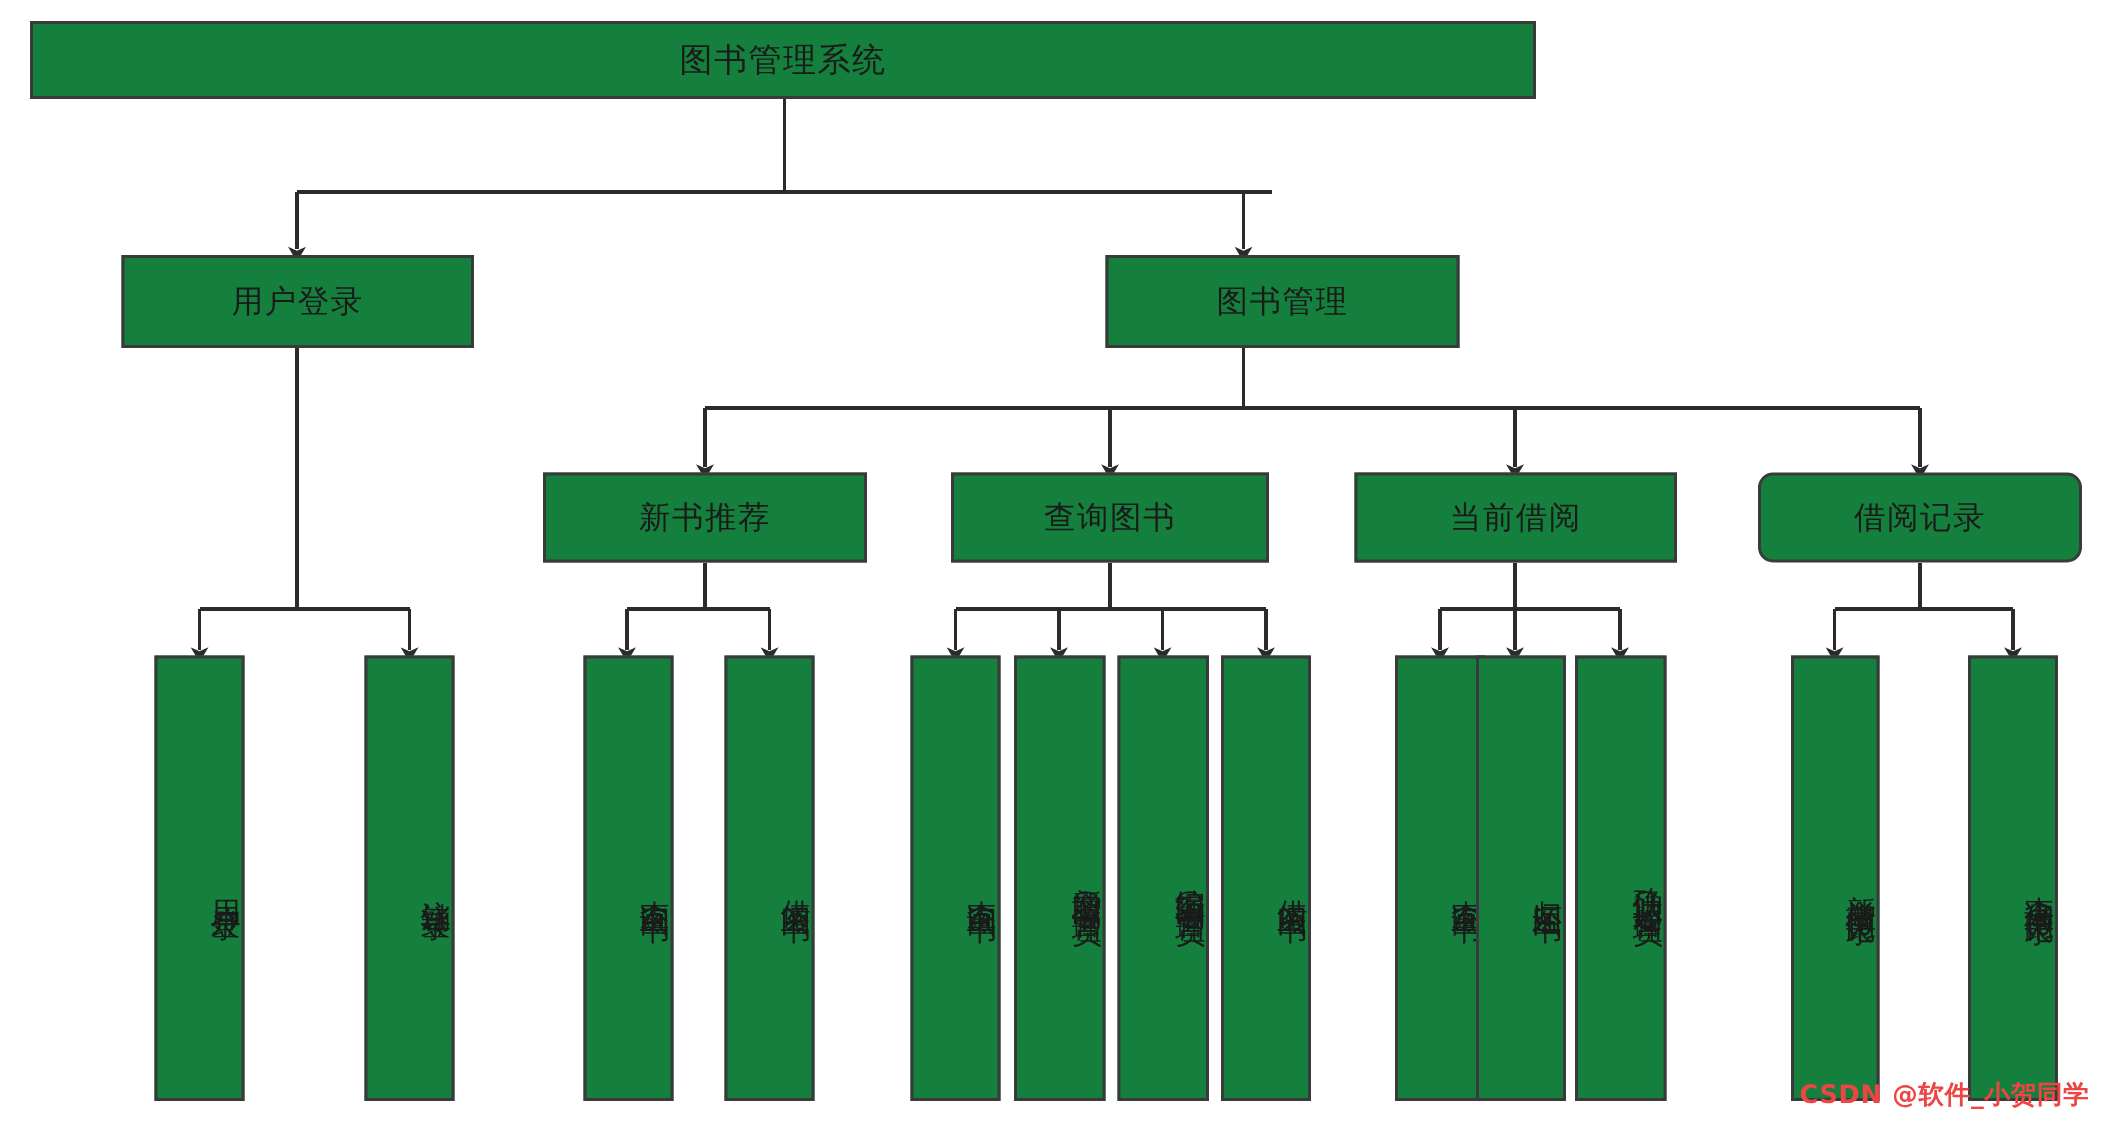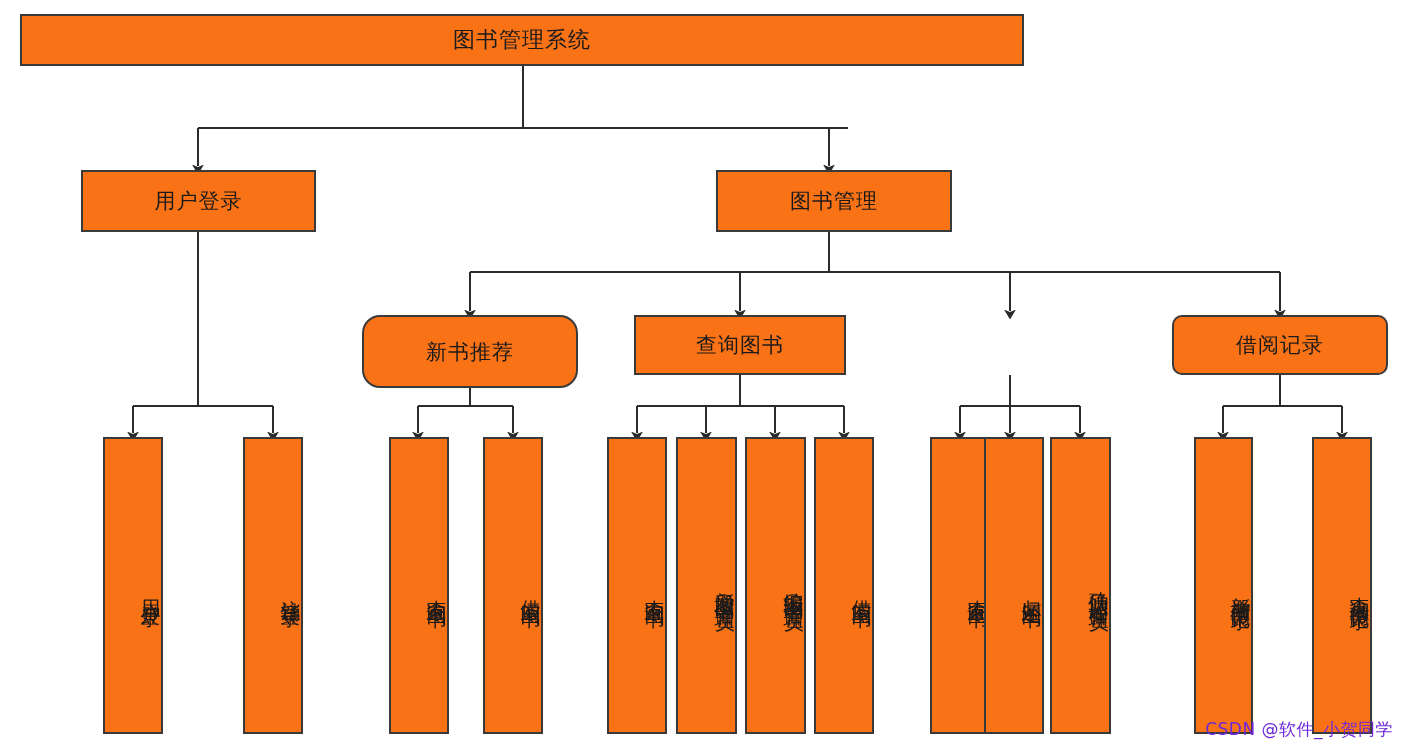--- a/index.html
+++ b/index.html
@@ -21,21 +21,21 @@
     position: absolute;
     left: 0;
     top: 0;
     width: 1405px;
     height: 747px;
     pointer-events: none;
   }
   .node {
     position: absolute;
     box-sizing: border-box;
-    background: #f97316;
+    background: #15803d;
     border: 2px solid #3a3a3a;
     display: flex;
     align-items: center;
     justify-content: center;
     color: #1a1a1a;
   }
   .node.h {
     font-size: 21px;
     letter-spacing: 1px;
   }
@@ -53,24 +53,25 @@
     display: block;
   }
   .node.root {
     font-size: 22px;
   }
   #watermark {
     position: absolute;
     right: 12px;
     bottom: 6px;
     font-size: 17px;
-    color: #6d28d9;
+    color: #ef4444;
     letter-spacing: 0.5px;
     white-space: nowrap;
     user-select: none;
+    font-weight: bold;
   }
 </style>
 </head>
 <body>
 
 <div id="canvas">
 
   <svg id="wires" viewBox="0 0 1405 747" xmlns="http://www.w3.org/2000/svg">
     <defs>
       <marker id="arrow" markerWidth="10" markerHeight="12" refX="1.5" refY="6" orient="auto" markerUnits="userSpaceOnUse">
@@ -123,29 +124,32 @@
     </g>
   </svg>
 
   <div class="node h root" style="left:20px; top:14px; width:1004px; height:52px;">
     <span class="lbl">图书管理系统</span>
   </div>
 
   <div class="node h" style="left:81px; top:170px; width:235px; height:62px;">
     <span class="lbl">用户登录</span>
   </div>
-  <div class="node h" style="left:716px; top:170px; width:236px; height:62px;">
+  <div class="node h" style="left:737px; top:170px; width:236px; height:62px;">
     <span class="lbl">图书管理</span>
   </div>
 
-  <div class="node h" style="left:362px; top:315px; width:216px; height:73px;border-radius:18px;">
+  <div class="node h" style="left:362px; top:315px; width:216px; height:60px;">
     <span class="lbl">新书推荐</span>
   </div>
   <div class="node h" style="left:634px; top:315px; width:212px; height:60px;">
     <span class="lbl">查询图书</span>
+  </div>
+  <div class="node h" style="left:903px; top:315px; width:215px; height:60px;">
+    <span class="lbl">当前借阅</span>
   </div>
   <div class="node h" style="left:1172px; top:315px; width:216px; height:60px;border-radius:10px;">
     <span class="lbl">借阅记录</span>
   </div>
 
   <div class="node v" style="left:103px; top:437px; width:60px; height:297px;">
     <span class="lbl">用户登录</span>
   </div>
   <div class="node v" style="left:243px; top:437px; width:60px; height:297px;">
     <span class="lbl">注销登录</span>

